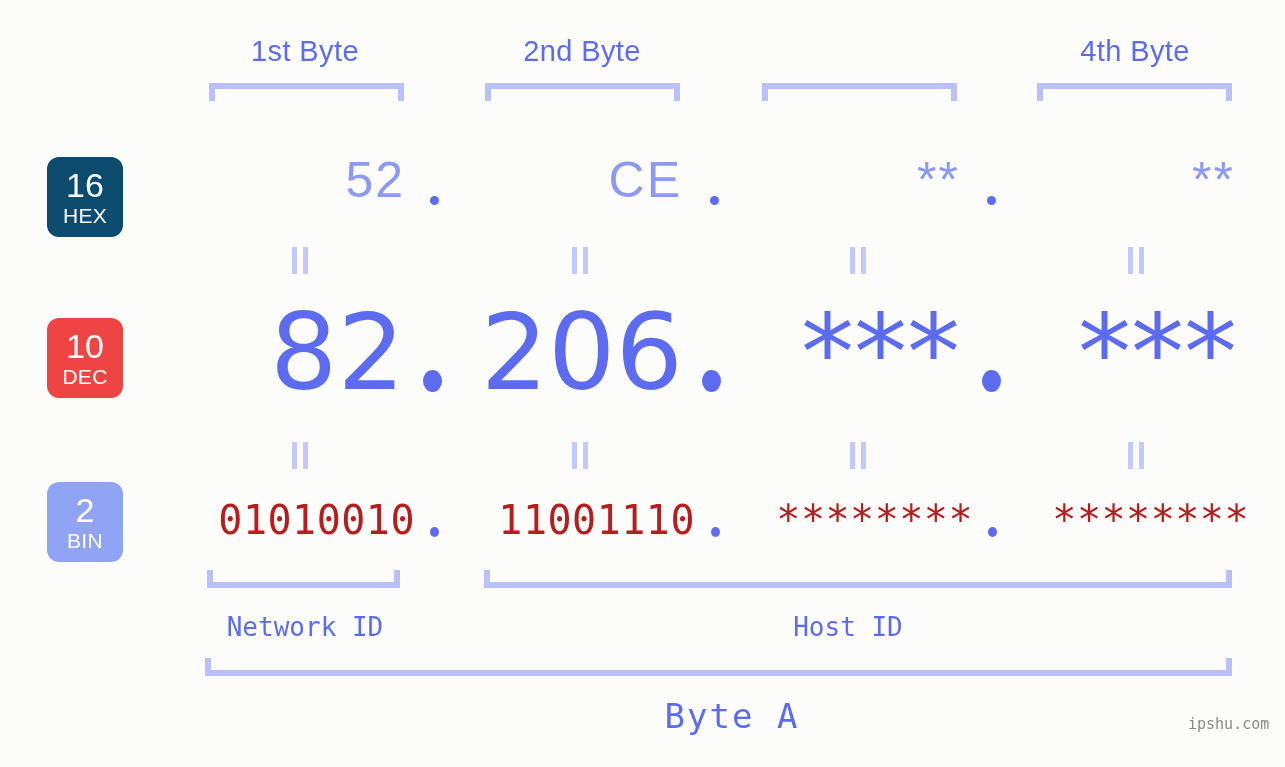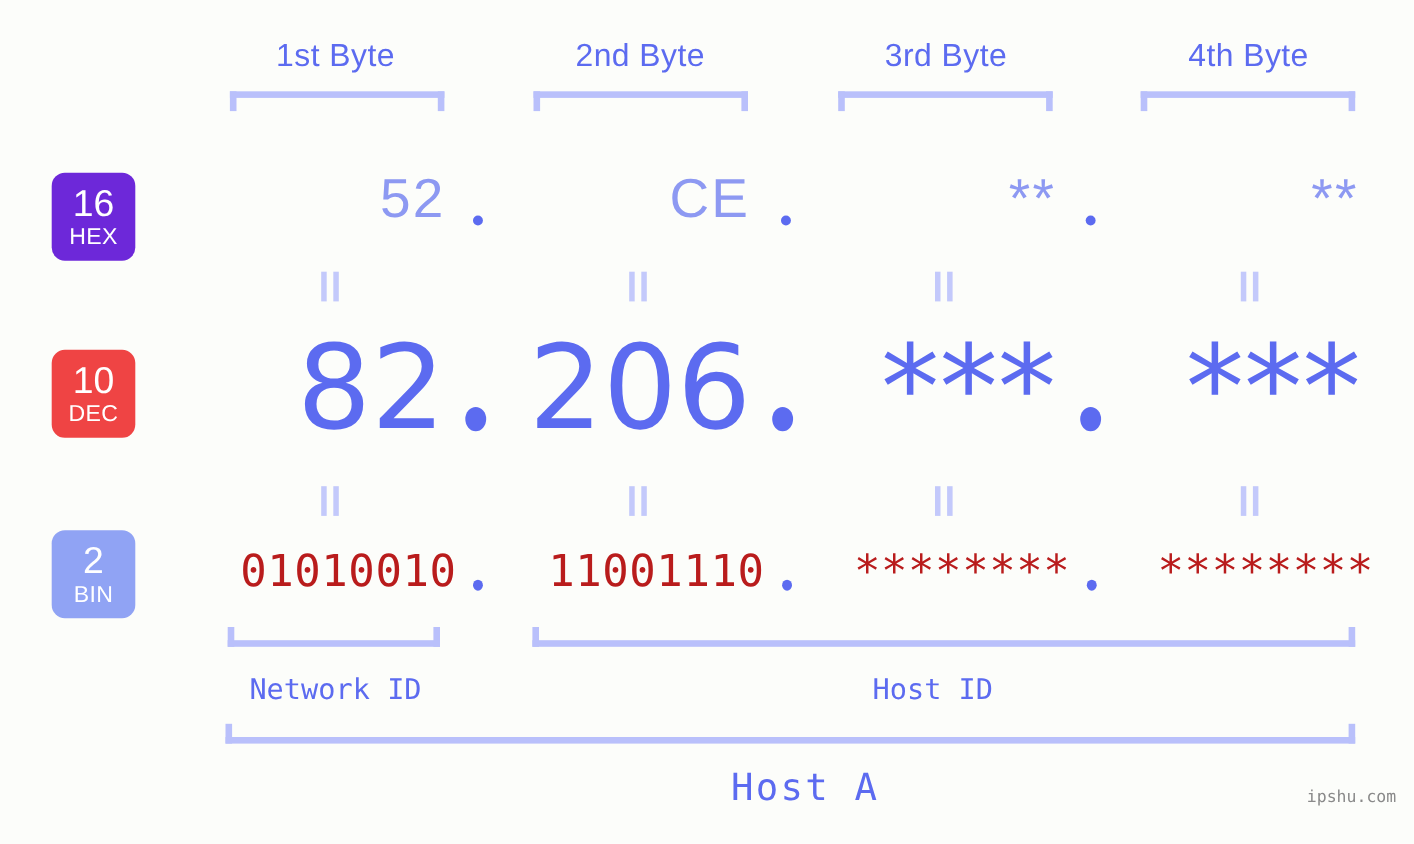--- a/index.html
+++ b/index.html
@@ -124,29 +124,28 @@
     white-space:nowrap;
   }
 </style>
 </head>
 <body>
 
 <div id="stage">
 
   <div class="byte-label" style="left:205px; top:35px; width:200px;">1st Byte</div>
   <div class="byte-label" style="left:482px; top:35px; width:200px;">2nd Byte</div>
-  <div class="byte-label" style="left:760px; top:35px; width:200px;">3rd Byte</div>
   <div class="byte-label" style="left:1035px; top:35px; width:200px;">4th Byte</div>
 
   <div class="bracket-top" style="left:209px; top:83px; width:195px;"></div>
   <div class="bracket-top" style="left:485px; top:83px; width:195px;"></div>
   <div class="bracket-top" style="left:762px; top:83px; width:195px;"></div>
   <div class="bracket-top" style="left:1037px; top:83px; width:195px;"></div>
 
-  <div class="badge" style="left:47px; top:157px; background:#6d28d9;">
+  <div class="badge" style="left:47px; top:157px; background:#0c4a6e;">
     <span class="num">16</span>
     <span class="nm">HEX</span>
   </div>
 
   <div class="val hex-val" style="left:205px; top:155px; width:200px;">52</div>
   <div class="dot dot-sm" style="left:430px; top:196px;"></div>
   <div class="val hex-val" style="left:482px; top:155px; width:200px;">CE</div>
   <div class="dot dot-sm" style="left:710px; top:196px;"></div>
   <div class="val hex-val" style="left:760px; top:155px; width:200px;">**</div>
   <div class="dot dot-sm" style="left:987px; top:196px;"></div>
@@ -212,17 +211,17 @@
   <div class="dot dot-bin" style="left:988px; top:527px;"></div>
   <div class="val bin-val" style="left:1024px; top:500px; width:225px;">********</div>
 
   <div class="bracket-bottom" style="left:207px; top:570px; width:193px;"></div>
   <div class="bracket-bottom" style="left:484px; top:570px; width:748px;"></div>
 
   <div class="id-caption" style="left:758px; top:612px; width:180px;">Host ID</div>
   <div class="id-caption" style="left:205px; top:612px; width:200px;">Network ID</div>
 
   <div class="bracket-bottom" style="left:205px; top:658px; width:1027px;"></div>
-  <div class="class-caption" style="left:632px; top:696px; width:200px;">Host A</div>
+  <div class="class-caption" style="left:632px; top:696px; width:200px;">Byte A</div>
 
   <div class="watermark" style="left:1188px; top:715px;">ipshu.com</div>
 
 </div>
 
 </body></html>

